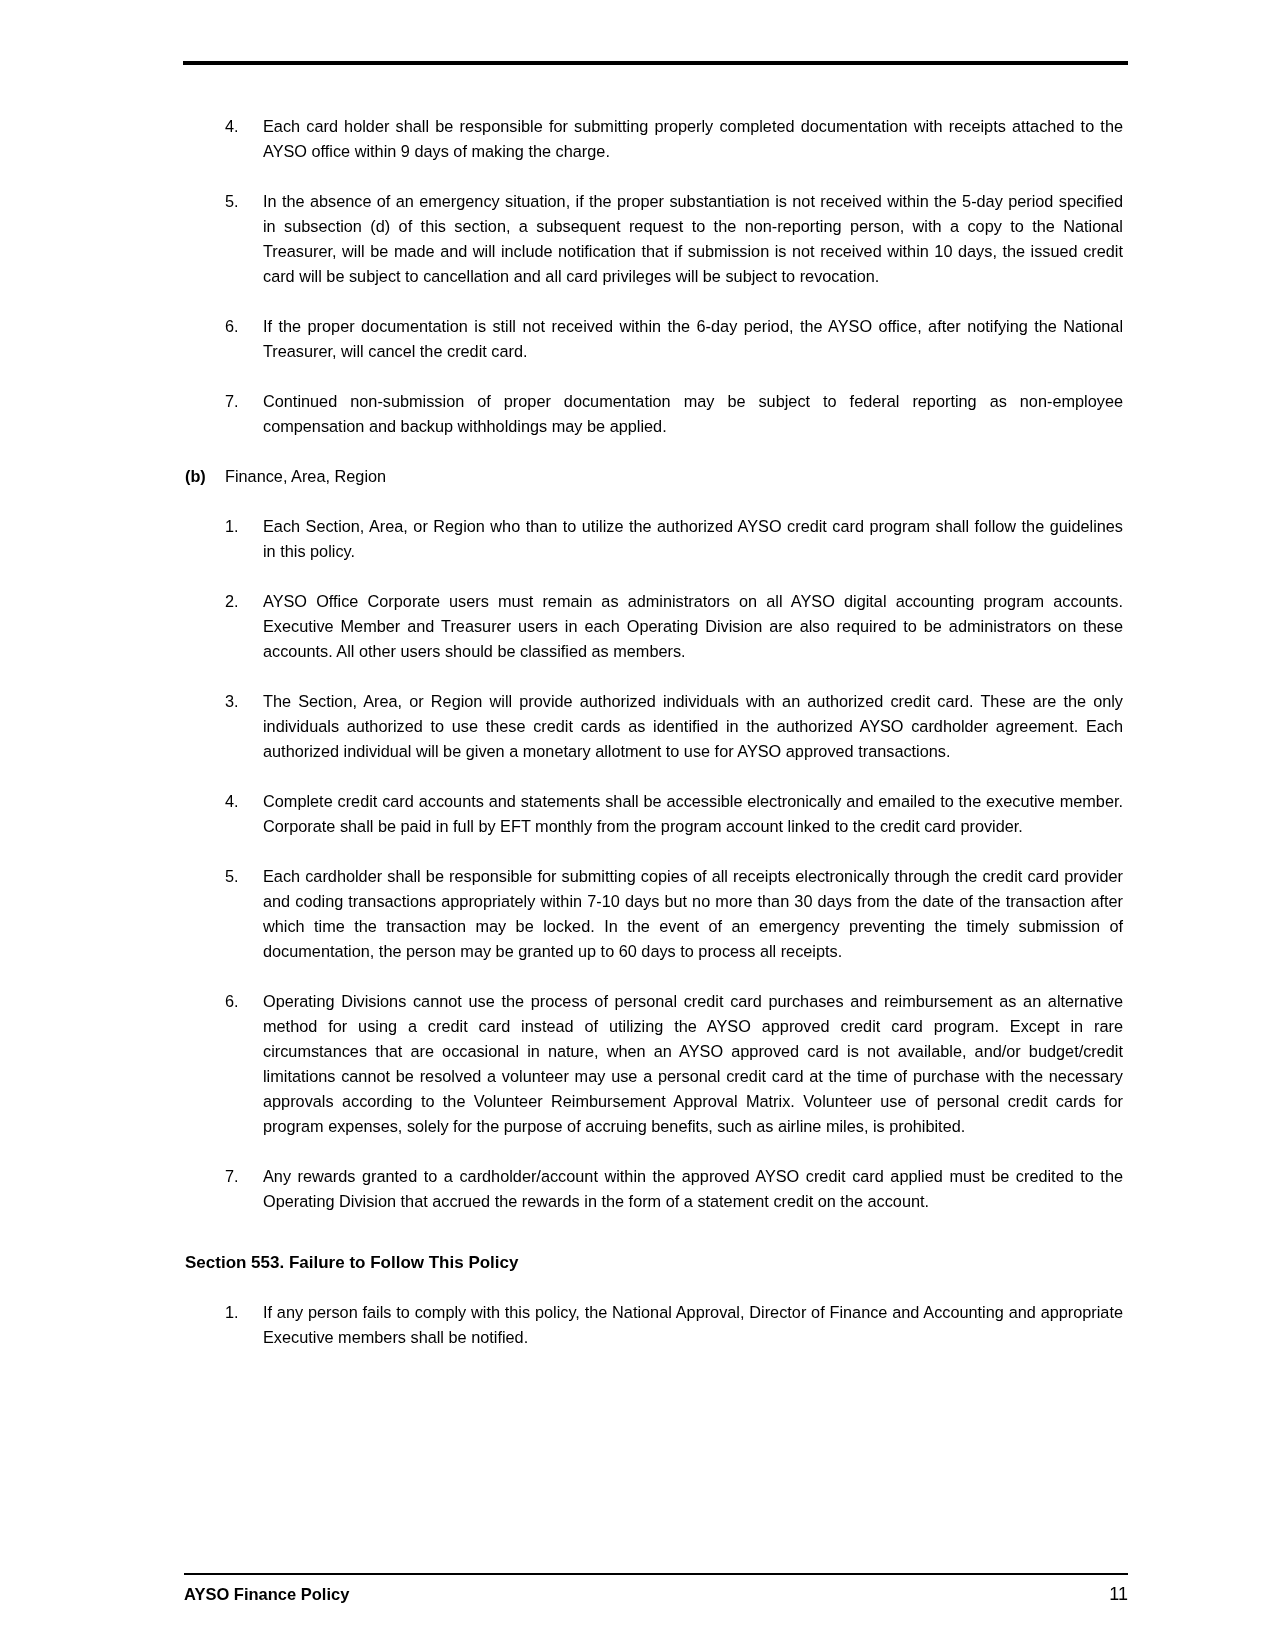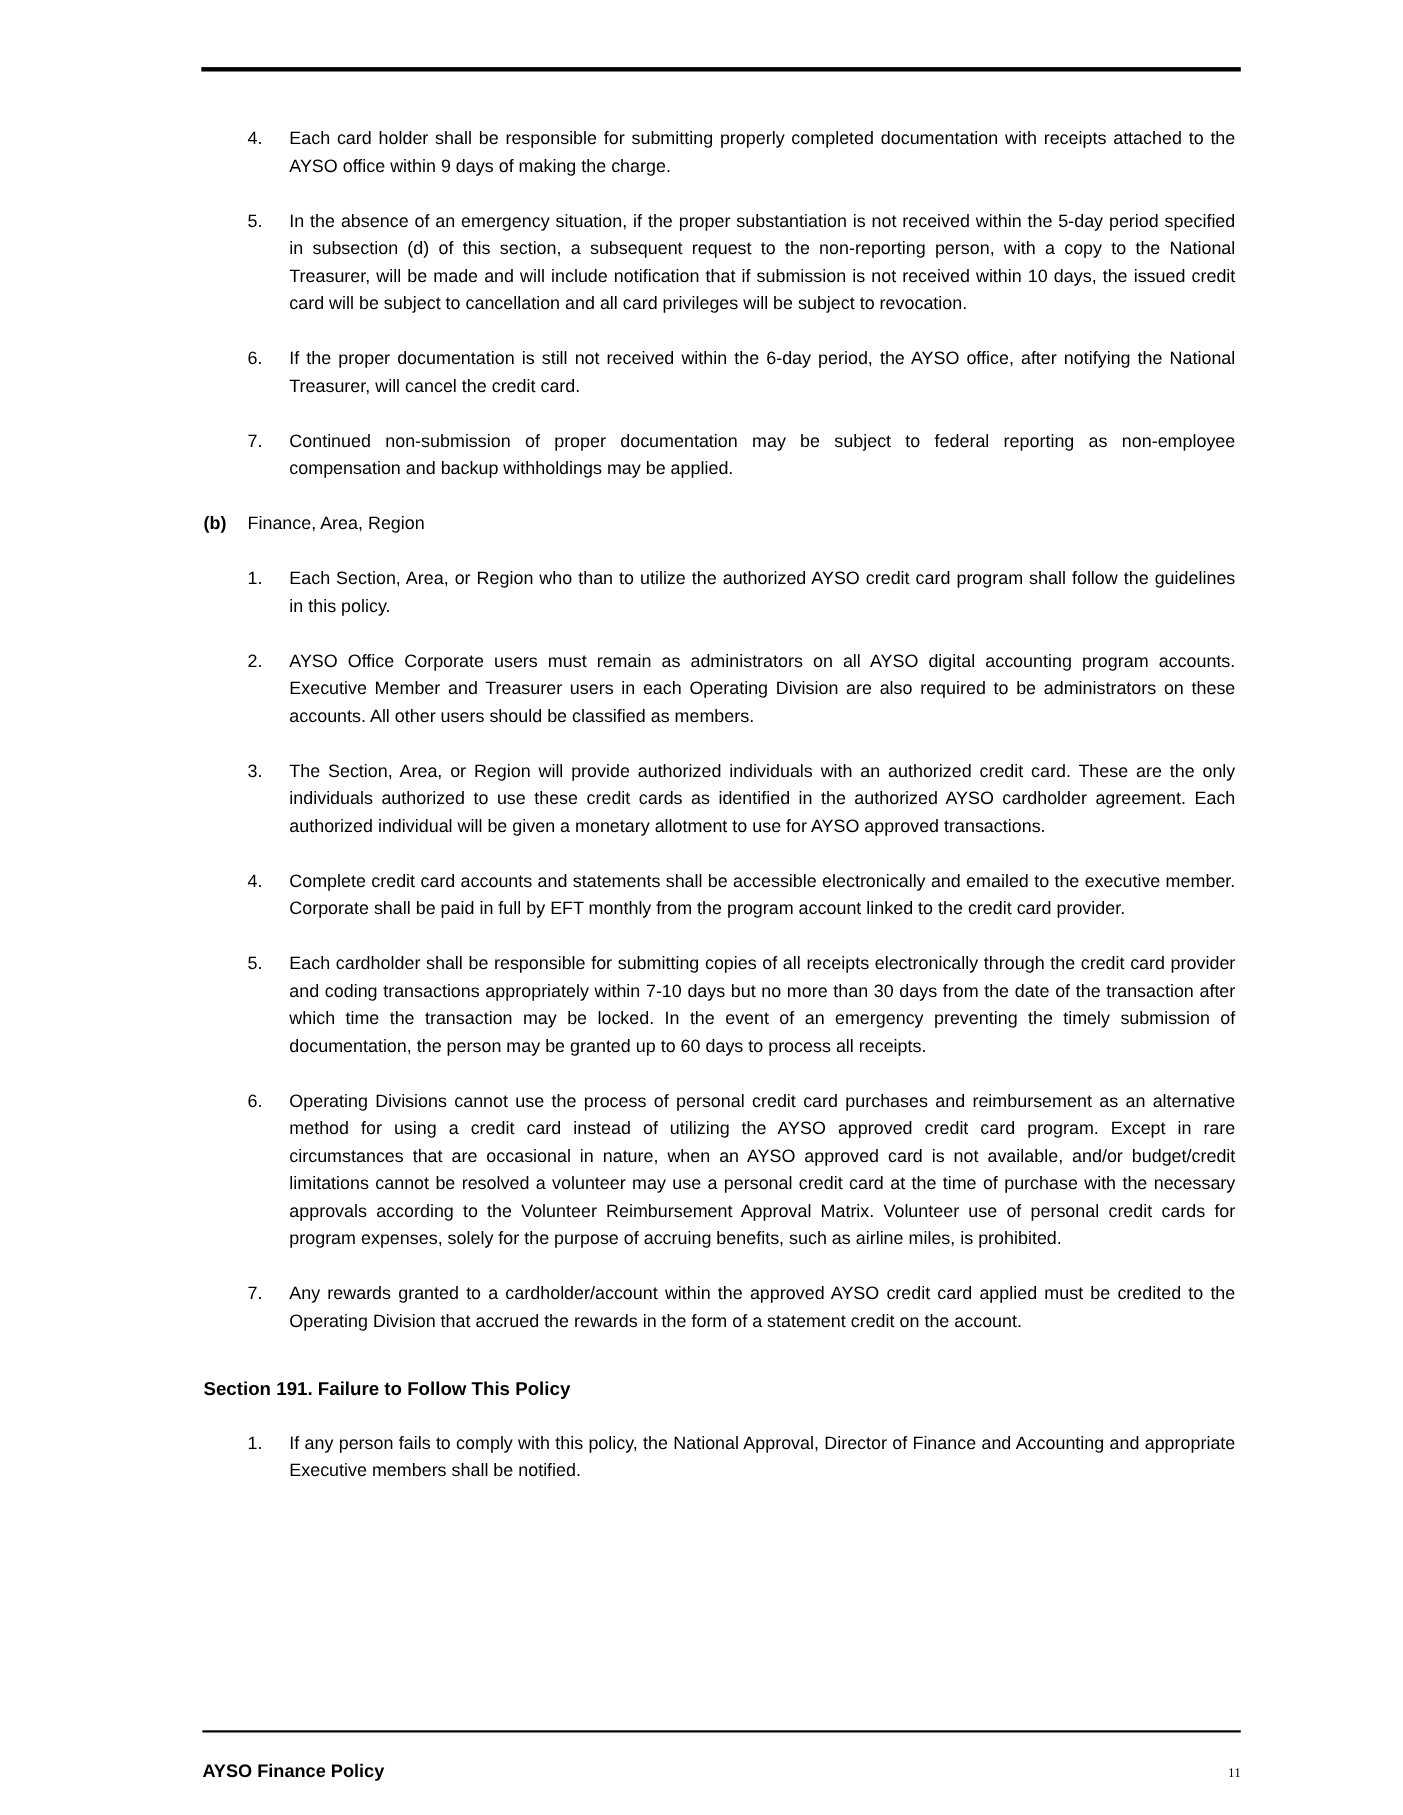--- a/index.html
+++ b/index.html
@@ -55,27 +55,27 @@
     font-weight: bold;
     font-size: 17px;
     margin-top: 36px;
   }
   .footer {
     position: absolute;
     left: 184px;
     top: 1573px;
     width: 944px;
     border-top: 2px solid #000000;
-    padding-top: 23px;
+    padding-top: 7px;
     display: flex;
     justify-content: space-between;
     align-items: baseline;
   }
   .footer-title { font-weight: bold; font-size: 16.5px; }
-  .page-number { font-size: 12px; font-family: Liberation Serif, serif; }
+  .page-number { font-size: 18px; }
 </style>
 </head>
 <body>
 
 <div class="page">
 
   <div class="header-rule"></div>
 
   <div class="content">
 
@@ -123,21 +123,21 @@
     </div>
     <div class="li">
       <span class="num">6.</span>
       <div class="txt">Operating Divisions cannot use the process of personal credit card purchases and reimbursement as an alternative method for using a credit card instead of utilizing the AYSO approved credit card program. Except in rare circumstances that are occasional in nature, when an AYSO approved card is not available, and/or budget/credit limitations cannot be resolved a volunteer may use a personal credit card at the time of purchase with the necessary approvals according to the Volunteer Reimbursement Approval Matrix. Volunteer use of personal credit cards for program expenses, solely for the purpose of accruing benefits, such as airline miles, is prohibited.</div>
     </div>
     <div class="li">
       <span class="num">7.</span>
       <div class="txt">Any rewards granted to a cardholder/account within the approved AYSO credit card applied must be credited to the Operating Division that accrued the rewards in the form of a statement credit on the account.</div>
     </div>
 
-    <div class="section-heading">Section 191. Failure to Follow This Policy</div>
+    <div class="section-heading">Section 553. Failure to Follow This Policy</div>
 
     <div class="li">
       <span class="num">1.</span>
       <div class="txt">If any person fails to comply with this policy, the National Approval, Director of Finance and Accounting and appropriate Executive members shall be notified.</div>
     </div>
 
   </div>
 
   <div class="footer">
     <span class="footer-title">AYSO Finance Policy</span>

